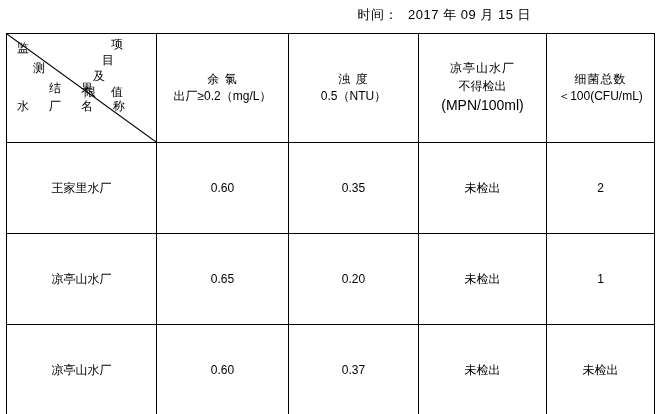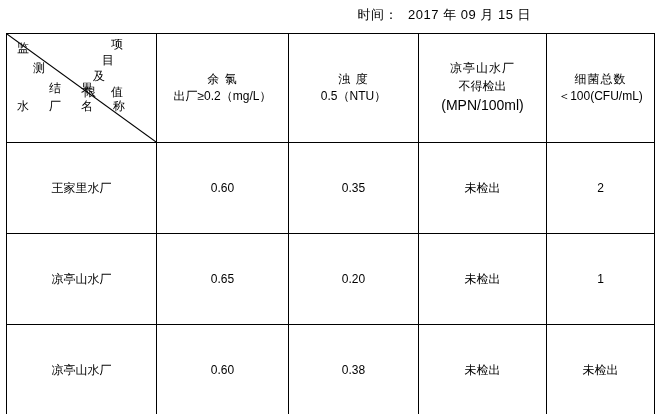--- a/index.html
+++ b/index.html
@@ -172,20 +172,20 @@
         <td class="plant-name">凉亭山水厂</td>
         <td class="value">0.65</td>
         <td class="value">0.20</td>
         <td class="value">未检出</td>
         <td class="value">1</td>
       </tr>
 
       <tr class="body-row">
         <td class="plant-name">凉亭山水厂</td>
         <td class="value">0.60</td>
-        <td class="value">0.38</td>
+        <td class="value">0.37</td>
         <td class="value">未检出</td>
         <td class="value">未检出</td>
       </tr>
     </tbody>
   </table>
 
 </div>
 
 </body></html>

